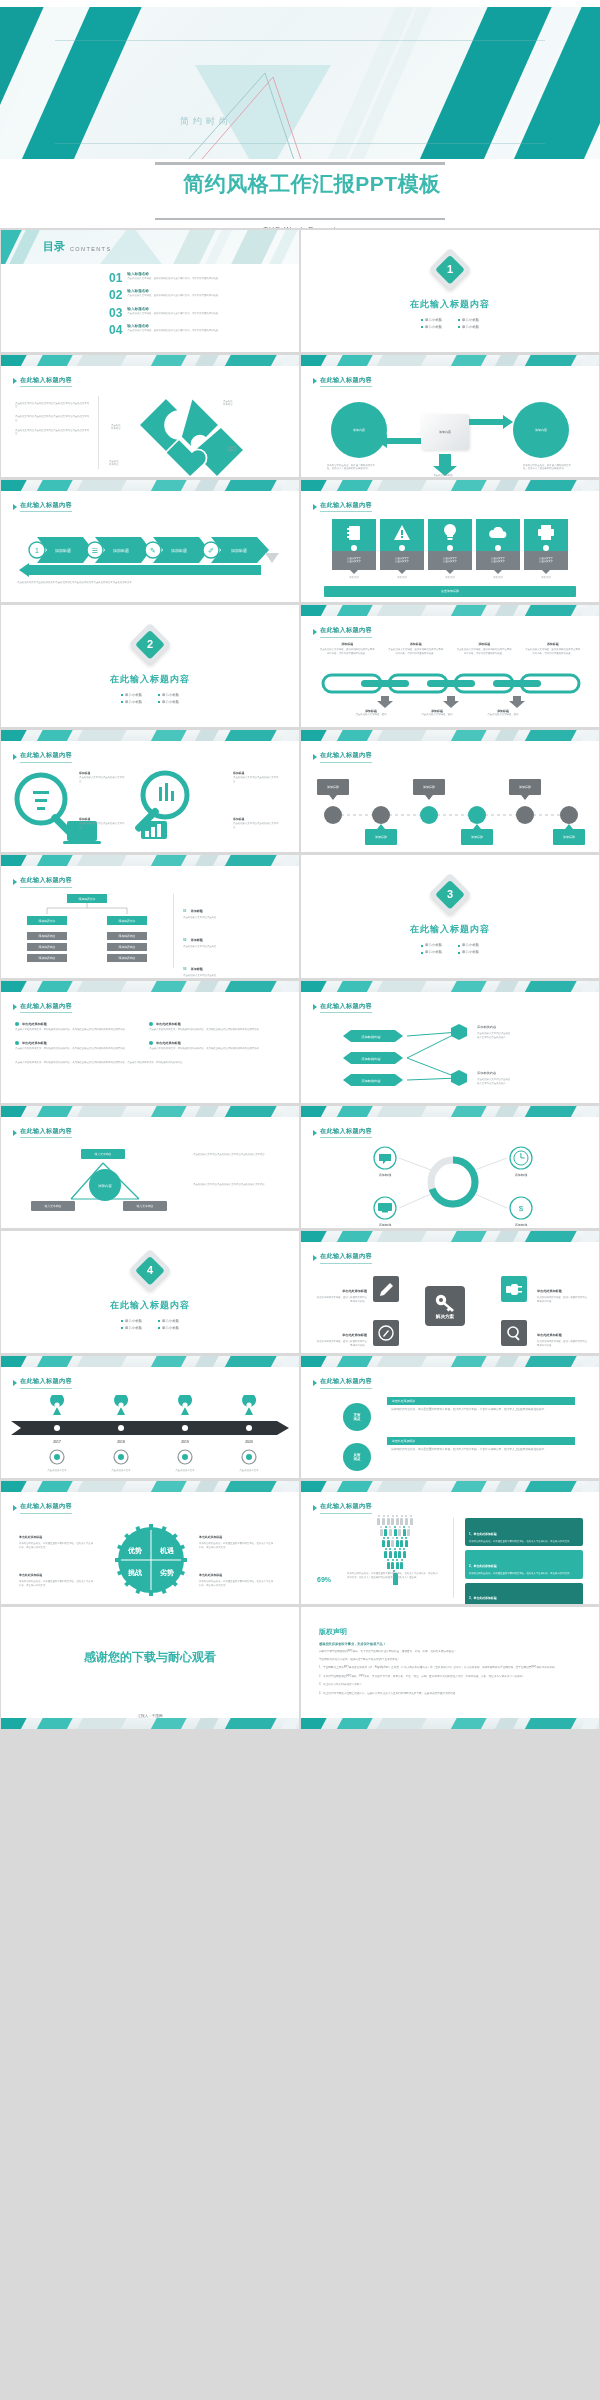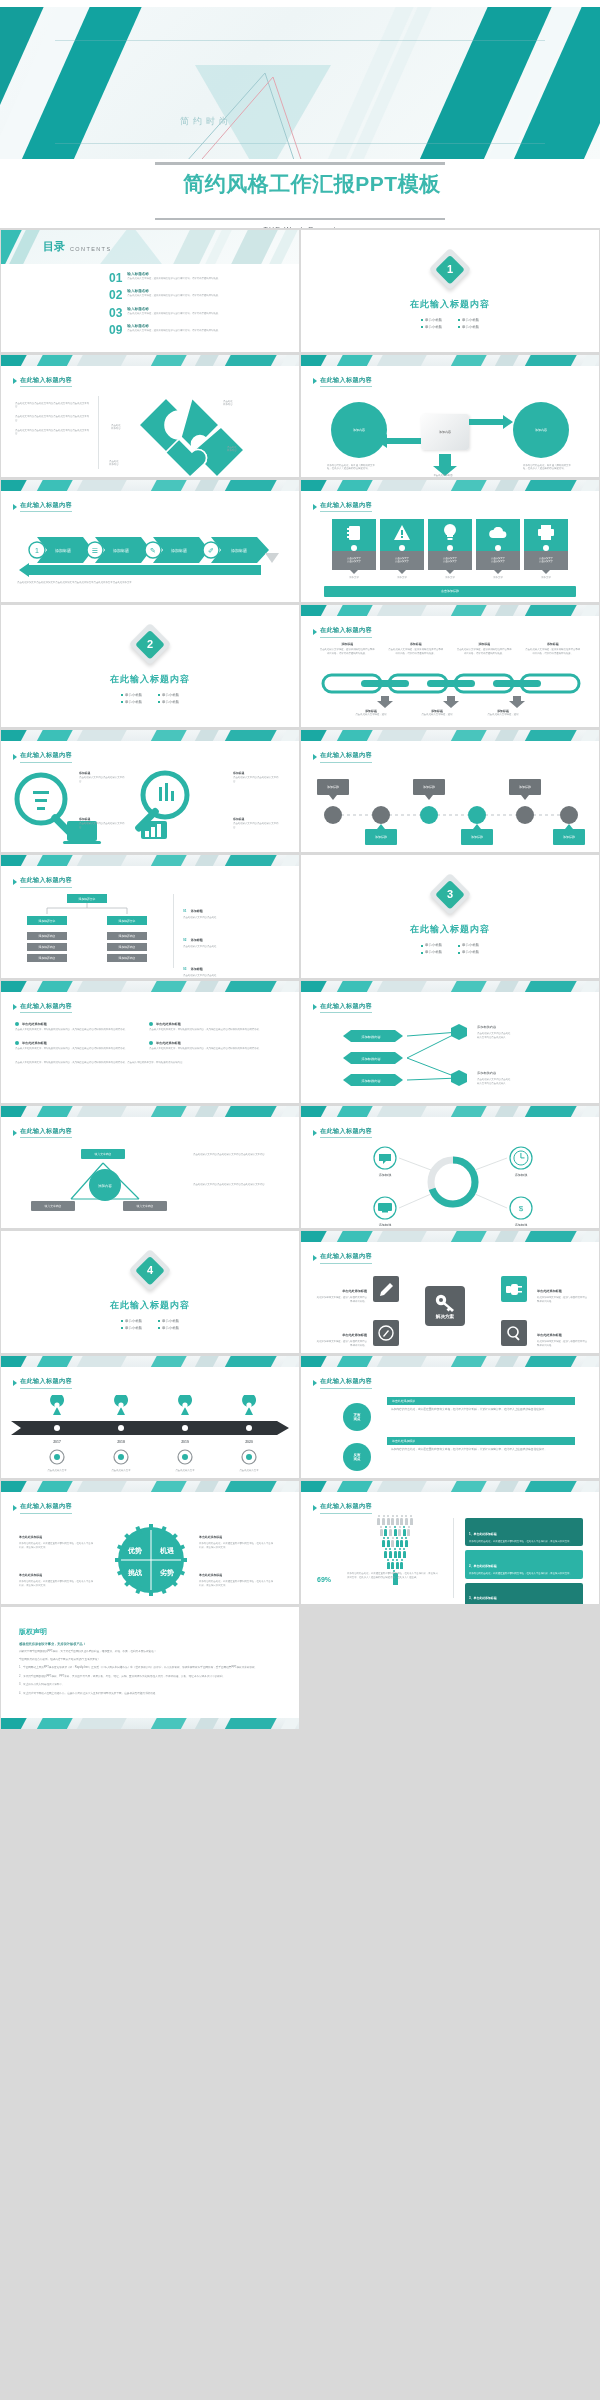--- a/index.html
+++ b/index.html
@@ -203,21 +203,21 @@
               </span>
     </div>
     <div class="tocRow">
       <span class="tocNum">03</span>
       <span>
                 <span class="tocT" style="display:block">输入标题名称</span>
       <span class="tocD" style="display:block">点击此处输入文本描述，建议使用概括性字句进行编写说明，请保持语序通畅简明扼要。</span>
               </span>
     </div>
     <div class="tocRow">
-      <span class="tocNum">09</span>
+      <span class="tocNum">04</span>
       <span>
                 <span class="tocT" style="display:block">输入标题名称</span>
       <span class="tocD" style="display:block">点击此处输入文本描述，建议使用概括性字句进行编写说明，请保持语序通畅简明扼要。</span>
               </span>
     </div>
   </div>
 </div>
       </div>
 
 <div class="cell">
@@ -1275,20 +1275,37 @@
         <b class="wlbl" style="font-size:2.9px"><span>2、</span><span>单击此处添加标题</span></b>
         <div style="font-size:2.4px;color:#eafaf8;line-height:1.5;margin-top:1.5px">添加内容的打击此处，或者通过置换和复制的文本框，在此录入中选择粘贴，并选择只保留文字。</div></div>
       <div style="background:#1d7f76;border-radius:2px;padding:2.5px 4px">
         <b class="wlbl" style="font-size:2.9px"><span>3、</span><span>单击此处添加标题</span></b>
         </div>
     </div>
   </div>
 </div>
       </div>
 
+<div class="cell">
+        <div class="s">
+  <div class="thanks">
+    <div class="t">感谢您的下载与耐心观看</div>
+    <div class="sg">汇报人：千图网</div>
+  </div>
+  <div class="footBand">
+    <i style="left:-4px;width:26px;background:#1aa9a3"></i>
+            <i style="left:38px;width:30px;background:#3cc0b8"></i>
+    <i style="left:78px;width:44px;background:#d9e6e8"></i>
+            <i style="left:152px;width:30px;background:#49c5bd"></i>
+    <i style="left:196px;width:18px;background:#cfe0e2"></i>
+            <i style="left:226px;width:46px;background:#2bb3ac"></i>
+    <i style="left:282px;width:14px;background:#eef4f5"></i>
+  </div>
+</div>
+      </div>
 
 <div class="cell">
         <div class="s">
   <div class="cop">
     <h3>版权声明</h3>
     <div class="lead">感谢您支持原创设计事业，支持设计版权产品！</div>
     <p>感谢您下载千图网旗舰的PPT模板，为了您在千图网以及合作商的利益，增加置换、外链、收集，在利用本页法律责任！</p>
     <p>千图网所用外泄点打破后，阻碍内容下载分类给分后进行 查看及更改！</p>
     <p>1、千图网网站上属的PPT模板皆免版权费（即：Royalty-free）正版受《中华人民共和国著作法》和《世界版权公约》的保护，作品的所有权、版权和解释权归千图网所有，受千图网创意PPT模板原素材版权。</p>
     <p>2、未使用千图网旗舰的PPT模板、PPT素材、支换图不再出属，或者公私、出售、转让、分销、置换或者作为礼物用他人使用，不得种植程、公私、转让本作品或本设计中的权利。</p>

